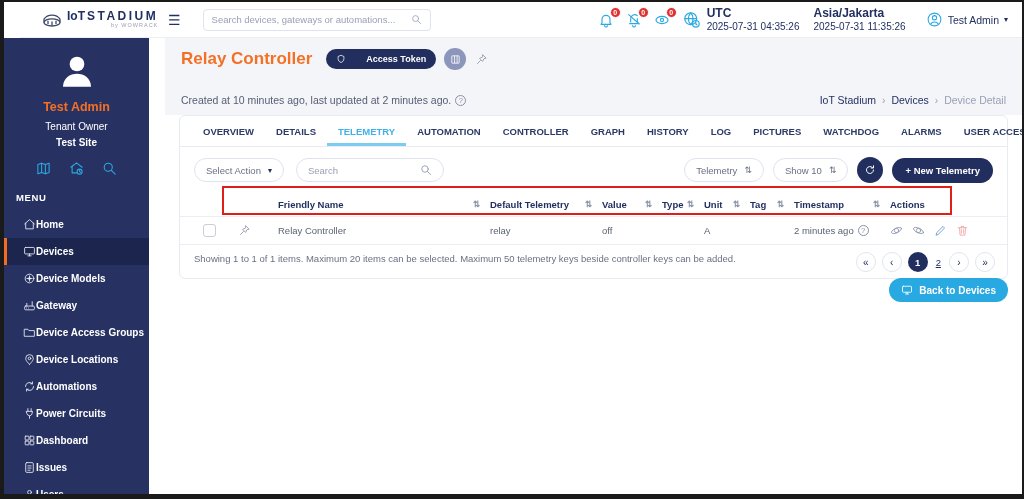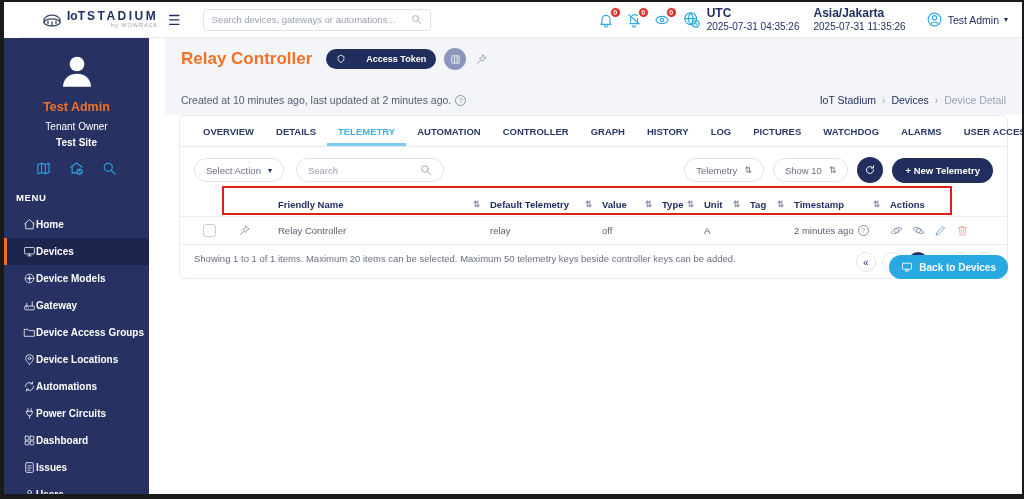--- a/index.html
+++ b/index.html
@@ -101,21 +101,21 @@
   .act-edit { stroke:#5b8fd0; }
   .act-del { stroke:#ef9e9e; }
 
   .tfoot { position:relative; padding:8px 14px 14px; }
   .foot-note { font-size:9.5px; color:#6a7083; }
   .pager { position:absolute; right:12px; top:7px; display:flex; align-items:center; gap:6px; }
   .pg-nav { width:20px; height:20px; border-radius:50%; border:1px solid #e3e5ee; background:#fff; color:#223061; font-size:10px; display:flex; align-items:center; justify-content:center; cursor:pointer; }
   .pg-page { width:20px; height:20px; border-radius:50%; background:#222E5D; color:#fff; font-size:9.5px; font-weight:bold; display:flex; align-items:center; justify-content:center; cursor:pointer; }
   .pg-link { color:#223061; font-size:9.5px; text-decoration:underline; cursor:pointer; padding:0 2px; }
 
-  .back-btn { position:absolute; right:14px; top:217px; background:#29A9E1; color:#fff; border:none; border-radius:13px; height:24px; padding:0 12px; font-size:10px; font-weight:bold; display:inline-flex; align-items:center; gap:6px; cursor:pointer; font-family:inherit; }
+  .back-btn { position:absolute; right:14px; top:240px; background:#29A9E1; color:#fff; border:none; border-radius:13px; height:24px; padding:0 12px; font-size:10px; font-weight:bold; display:inline-flex; align-items:center; gap:6px; cursor:pointer; font-family:inherit; }
   .back-btn svg { width:12px; height:12px; stroke:#fff; fill:none; stroke-width:1.7; stroke-linecap:round; }
 
   .row-highlight { position:absolute; left:218px; top:184px; width:730px; height:29px; border:2px solid #DE1F1A; z-index:9; pointer-events:none; }
 </style>
 </head>
 <body>
 
 <div class="app">
 
   <div class="topbar">

